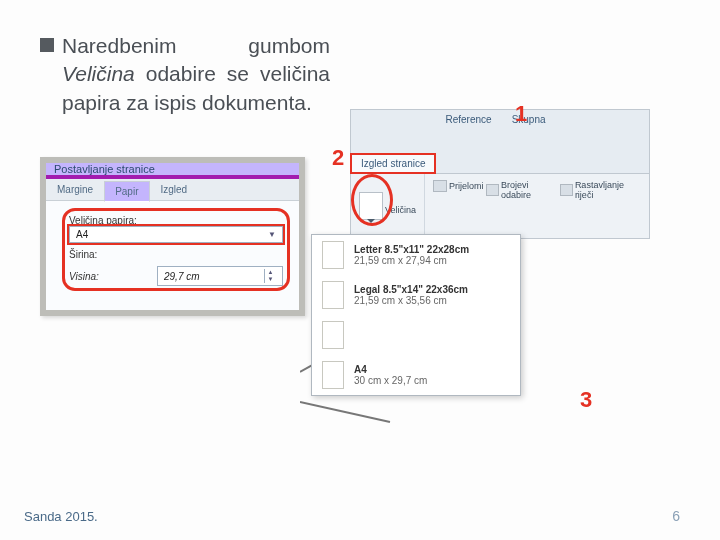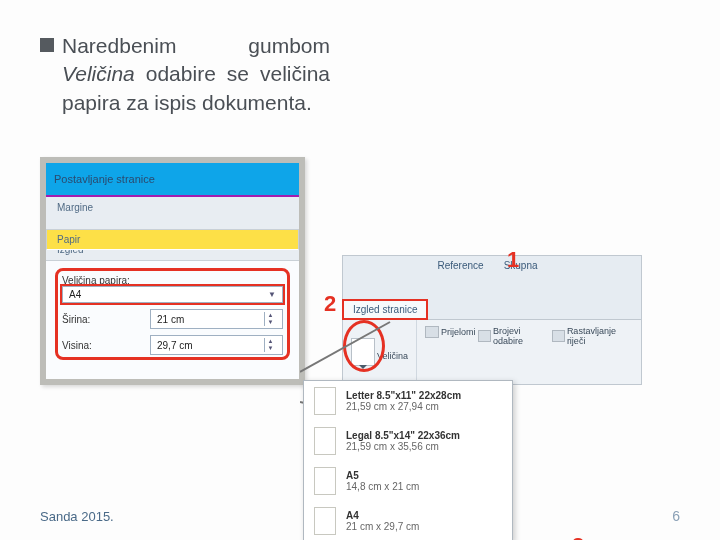--- a/index.html
+++ b/index.html
@@ -22,22 +22,22 @@
     font-weight: 400;
     letter-spacing: 1px;
     color: #222;
     border-bottom: 2px solid #333;
     padding-bottom: 4px;
     margin-bottom: 20px;
     font-family: Arial, Helvetica, sans-serif;
   }
   .content-row {
     display: flex;
-    gap: 12px;
-    align-items: flex-end;
+    gap: 20px;
+    align-items: center;
   }
   .left-col { flex: 0 0 290px; position: relative; }
   .bullet-row { display: flex; align-items: flex-start; gap: 8px; }
   .bullet-icon {
     width: 14px; height: 14px; background: #555a5f; margin-top: 6px; flex-shrink: 0;
   }
   .body-text {
     font-size: 21px;
     line-height: 1.35;
     color: #4a4f55;
@@ -47,43 +47,42 @@
   .dialog-box {
     margin-top: 40px;
     width: 265px;
     border: 6px solid #bdbdb8;
     background: #f3f6fa;
     font-size: 11px;
     color: #333;
     box-shadow: 2px 2px 4px rgba(0,0,0,0.15);
   }
   .dialog-titlebar {
-    background: #0ea5e9;
-    padding: 10px 8px;
+    background: #c4b5fd;
+    padding: 0 8px;
     font-size: 11px;
     color: #2b4a6f;
-    border-bottom: 2px solid #a21caf;
+    border-bottom: 4px solid #a21caf;
   }
   .dialog-tabs {
     display: flex;
     background: #e8edf2;
     font-size: 10px;
-    flex-direction: column;
   }
   .dialog-tab {
     padding: 4px 10px;
     color: #516b85;
     border: 1px solid transparent;
   }
   .dialog-tab.active {
-    background: #fde047;
+    background: #c4b5fd;
     border: 1px solid #c9d0d6;
     border-bottom: 1px solid #fff;
     position: relative;
-    top: 11px;
+    top: 2px;
   }
   .dialog-body {
     background: #fafcfe;
     padding: 10px 12px 16px 12px;
     border-top: 1px solid #c9d0d6;
   }
   .field-row {
     display: flex;
     align-items: center;
     gap: 8px;
@@ -95,21 +94,21 @@
     background: #fff;
     border: 1px solid #9fb0c2;
     padding: 2px 6px;
     font-size: 10px;
     color: #222;
     display: flex;
     justify-content: space-between;
     align-items: center;
   }
   .hl-red { outline: 2px solid #e53123; outline-offset: 0; }
-  .hl-red-thick { outline: 3px solid #e53123; outline-offset: 0; border-radius: 5px; }
+  .hl-red-thick { outline: 3px solid #e53123; outline-offset: 0; border-radius: 10px; margin-left: 7px; }
   .field-full { display: block; margin-bottom: 6px; }
   .spinner {
     width: 12px; height: 14px;
     display: flex; flex-direction: column;
     border-left: 1px solid #9fb0c2;
   }
   .spinner span { flex: 1; font-size: 6px; line-height: 7px; text-align: center; color: #557; }
   .right-col {
     flex: 1;
     position: relative;
@@ -199,21 +198,21 @@
     font-weight: bold;
     color: #e53123;
   }
   .circle {
     border: 3px solid #e53123;
     border-radius: 50%;
     position: absolute;
   }
   .footer-left {
     position: absolute;
-    left: 40px;
+    left: 24px;
     bottom: 16px;
     font-size: 13px;
     color: #4a6a88;
   }
   .footer-right {
     position: absolute;
     right: 40px;
     bottom: 16px;
     font-size: 14px;
     color: #8aa0b6;
@@ -250,29 +249,22 @@
           <div class="hl-red-thick" style="padding:4px 4px 2px 4px; margin-bottom:6px;">
             <div class="field-full">
               <div class="field-label">Veličina papira:</div>
               <div class="field-input hl-red">
                 <span>A4</span>
                 <span style="font-size:8px;color:#557;">▼</span>
               </div>
             </div>
             <div class="field-row">
               <div class="field-label">Širina:</div>
-              <div class="field-input">
-                <span>21 cm</span>
-                <div class="spinner">
-                    <span>▲</span>
-                    <span>▼</span>
-                  </div>
-              </div>
             </div>
-            <div class="field-row" style="margin-bottom:0;">
+            <div class="field-row" style="margin-bottom:0;font-style:italic;">
               <div class="field-label">Visina:</div>
               <div class="field-input">
                 <span>29,7 cm</span>
                 <div class="spinner">
                     <span>▲</span>
                     <span>▼</span>
                   </div>
               </div>
             </div>
           </div>
@@ -302,25 +294,24 @@
               <div class="dd-item">
                 <div class="dd-page-icon"></div>
                 <div class="dd-text"><strong>Letter 8.5"x11" 22x28cm</strong><span>21,59 cm x 27,94 cm</span></div>
               </div>
               <div class="dd-item">
                 <div class="dd-page-icon"></div>
                 <div class="dd-text"><strong>Legal 8.5"x14" 22x36cm</strong><span>21,59 cm x 35,56 cm</span></div>
               </div>
               <div class="dd-item">
                 <div class="dd-page-icon"></div>
-                <div class="dd-text"><strong>A5</strong><span>14,8 cm x 21 cm</span></div>
               </div>
               <div class="dd-item">
                 <div class="dd-page-icon"></div>
-                <div class="dd-text"><strong>A4</strong><span>21 cm x 29,7 cm</span></div>
+                <div class="dd-text"><strong>A4</strong><span>30 cm x 29,7 cm</span></div>
               </div>
             </div>
           </div>
           <div class="ribbon-group" style="border-right:none; align-items:flex-start;">
             <div class="small-icon-row">
                 <div class="small-icon"></div>
                 <span>Prijelomi</span>
               </div>
             <div class="small-icon-row">
                 <div class="small-icon"></div>

